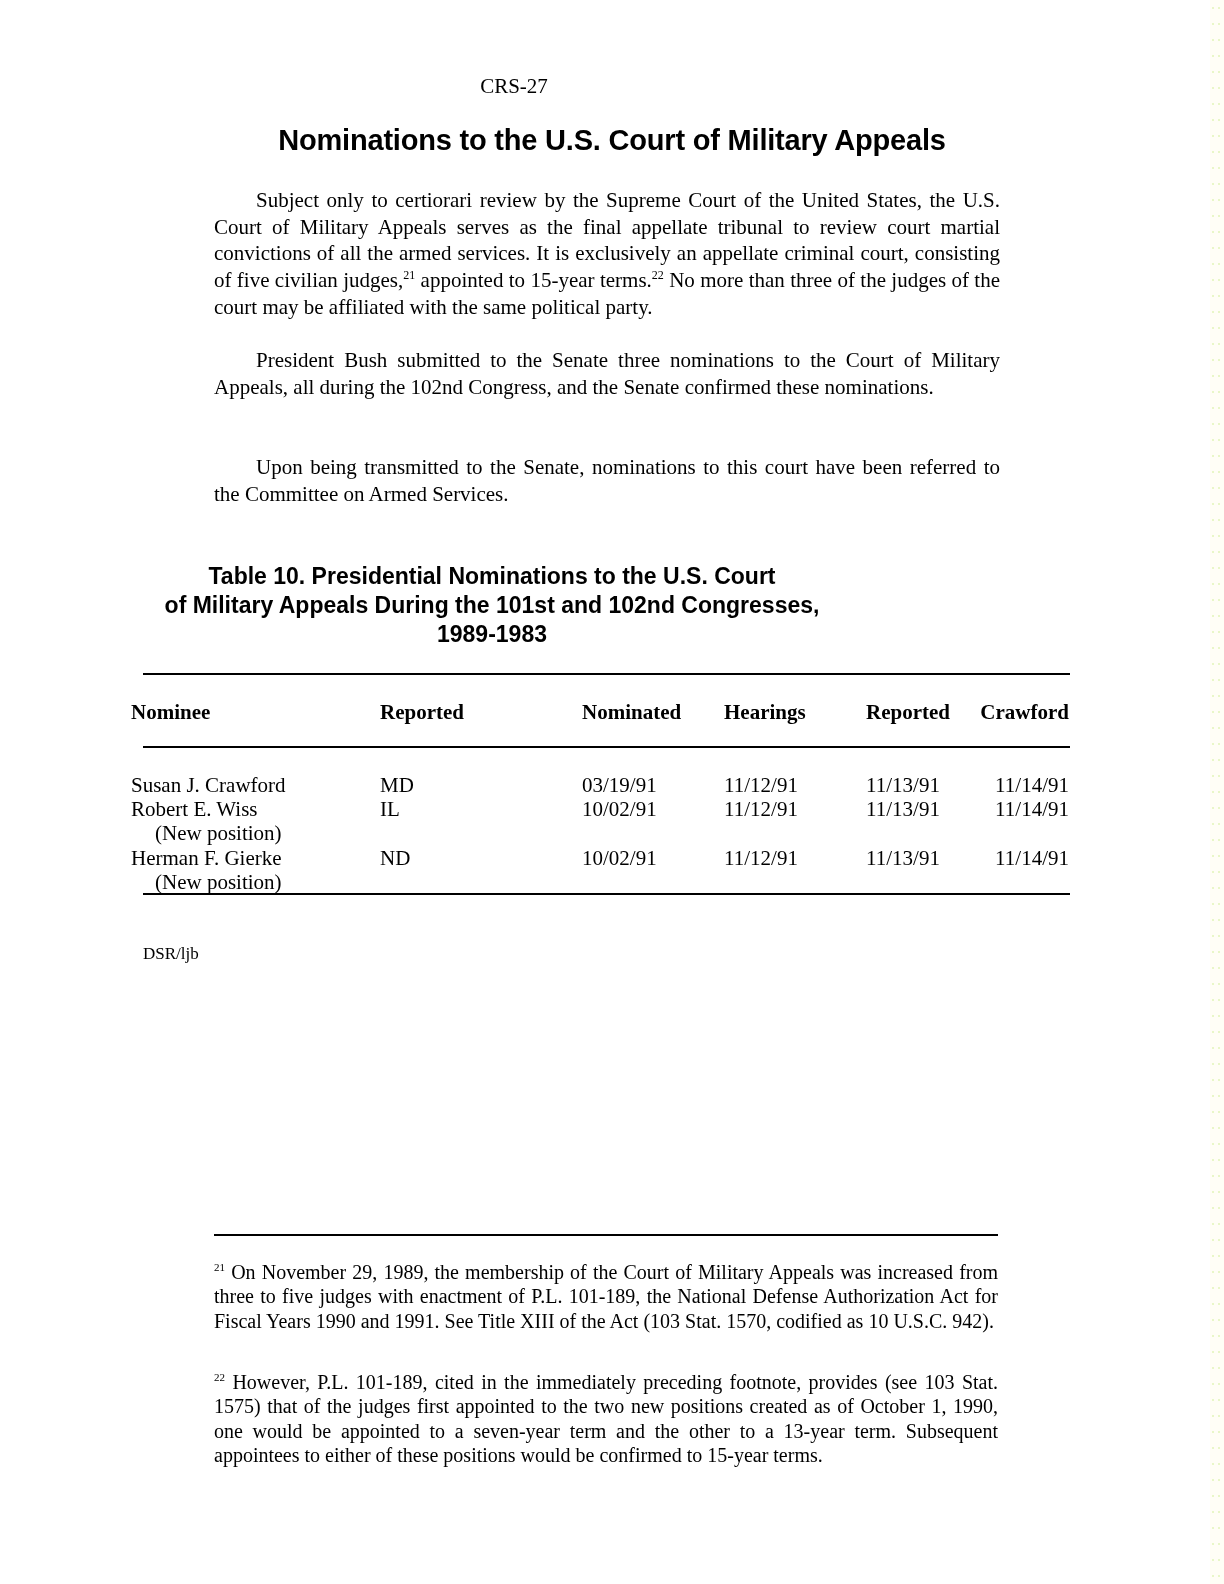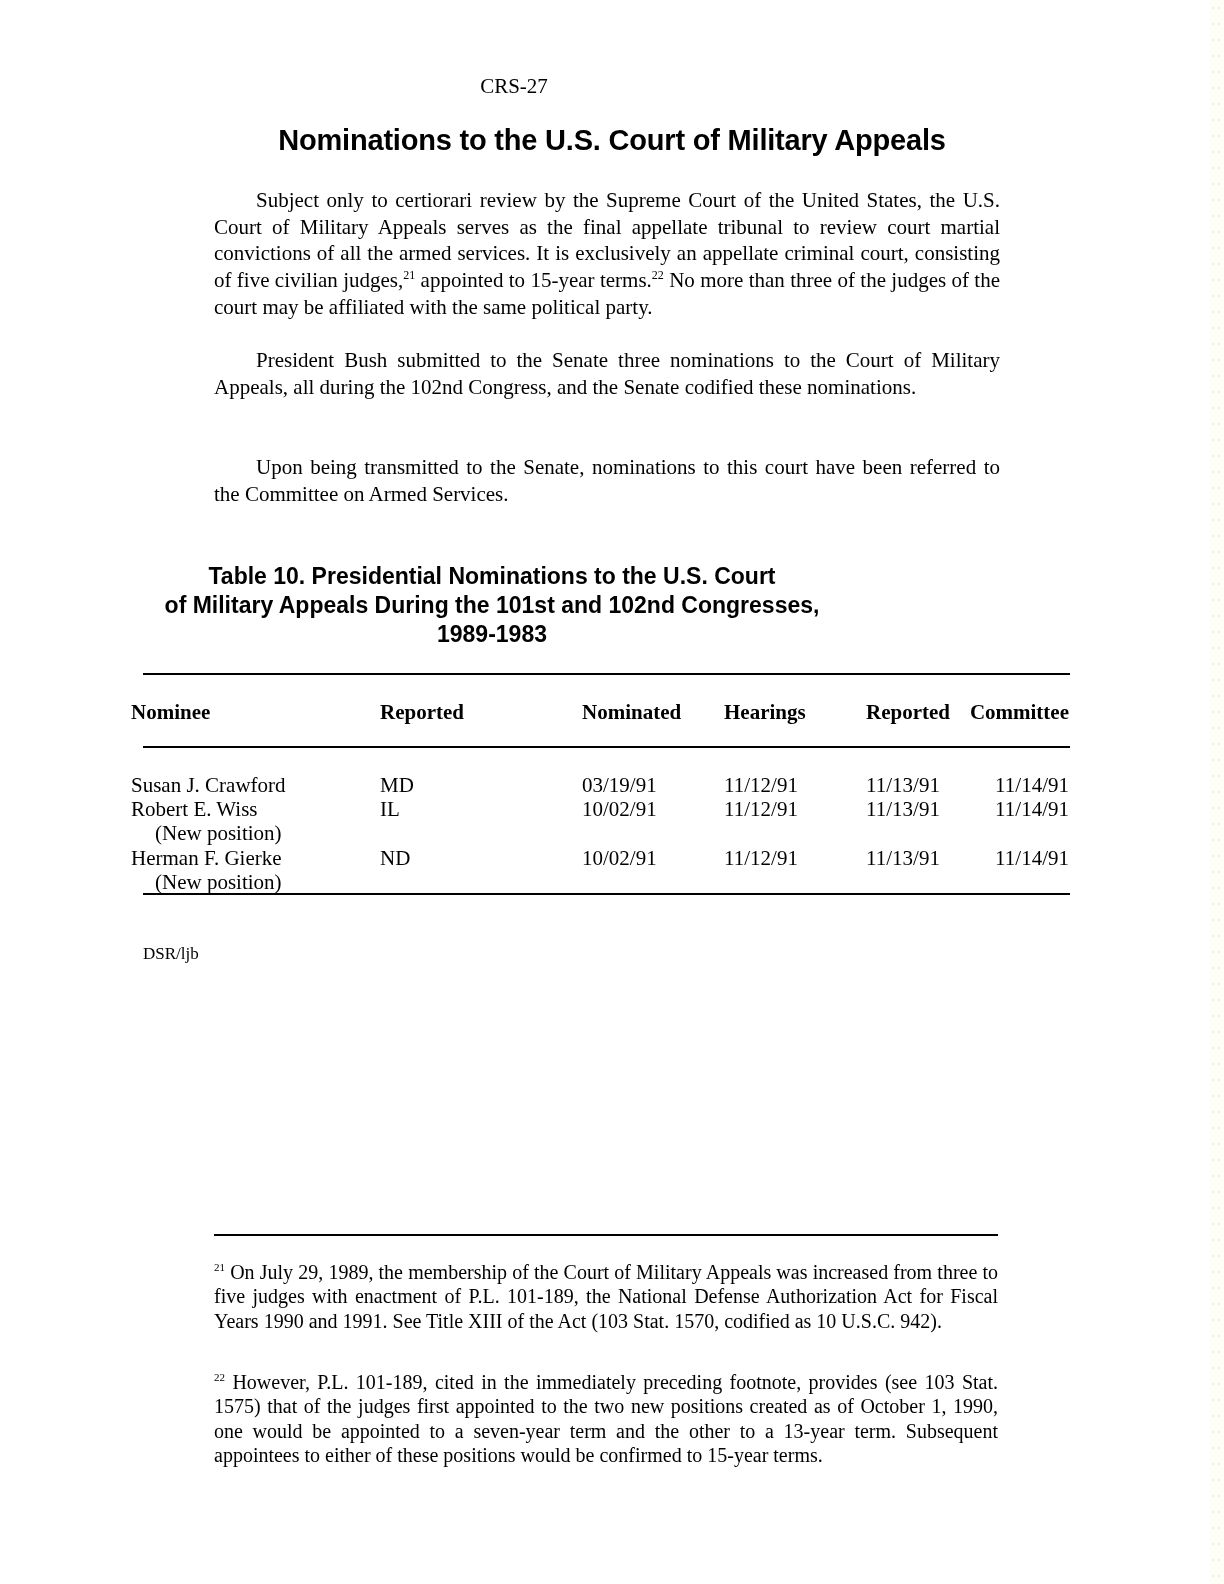--- a/index.html
+++ b/index.html
@@ -55,38 +55,38 @@
 </head>
 <body>
 
 <div class="edge-strip"></div>
 
 <div class="page-number serif">CRS-27</div>
 <div class="section-title sans">Nominations to the U.S. Court of Military Appeals</div>
 
 <div class="body-text serif p1"><span class="indent"></span><span>Subject only to certiorari review by the Supreme Court of the United States, the U.S. Court of Military Appeals serves as the final appellate tribunal to review court martial convictions of all the armed services.  It is exclusively an appellate criminal court, consisting of five civilian judges,</span><sup>21</sup><span> appointed to 15-year terms.</span><sup>22</sup><span>  No more than three of the judges of the court may be affiliated with the same political party.</span></div>
 
-<div class="body-text serif p2"><span class="indent"></span><span>President Bush submitted to the Senate three nominations to the Court of Military Appeals, all during the 102nd Congress, and the Senate codified these nominations.</span></div>
+<div class="body-text serif p2"><span class="indent"></span><span>President Bush submitted to the Senate three nominations to the Court of Military Appeals, all during the 102nd Congress, and the Senate confirmed these nominations.</span></div>
 
 <div class="body-text serif p3"><span class="indent"></span><span>Upon being transmitted to the Senate, nominations to this court have been referred to the Committee on Armed Services.</span></div>
 
 <div class="table-title sans">
   <div>Table 10.  Presidential Nominations to the U.S. Court</div>
   <div>of Military Appeals During the 101st and 102nd Congresses,</div>
   <div>1989-1983</div>
 </div>
 
 <div class="rule rule-top"></div>
 
 <div class="th serif col-nominee">Nominee</div>
 <div class="th serif col-residence">Reported</div>
 <div class="th serif col-nominated">Nominated</div>
 <div class="th serif col-hearings">Hearings</div>
 <div class="th serif col-reported">Reported</div>
-<div class="th serif col-confirmed">Committee</div>
+<div class="th serif col-confirmed">Crawford</div>
 
 <div class="rule rule-head"></div>
 
 <div class="tr serif r1">
   <span class="cell col-nominee">Susan J. Crawford</span>
   <span class="cell col-residence">MD</span>
   <span class="cell col-nominated">03/19/91</span>
   <span class="cell col-hearings">11/12/91</span>
   <span class="cell col-reported">11/13/91</span>
   <span class="cell col-confirmed">11/14/91</span>
@@ -111,15 +111,15 @@
   <span class="cell col-reported">11/13/91</span>
   <span class="cell col-confirmed">11/14/91</span>
 </div>
 
 <div class="rule rule-bottom"></div>
 
 <div class="initials serif">DSR/ljb</div>
 
 <div class="rule rule-foot"></div>
 
-<div class="footnote serif fn1"><sup>21</sup> <span>On July 29, 1989, the membership of the Court of Military Appeals was increased from three to five judges with enactment of P.L. 101-189, the National Defense Authorization Act for Fiscal Years 1990 and 1991.  See Title XIII of the Act (103 Stat. 1570, codified as 10 U.S.C. 942).</span></div>
+<div class="footnote serif fn1"><sup>21</sup> <span>On November 29, 1989, the membership of the Court of Military Appeals was increased from three to five judges with enactment of P.L. 101-189, the National Defense Authorization Act for Fiscal Years 1990 and 1991.  See Title XIII of the Act (103 Stat. 1570, codified as 10 U.S.C. 942).</span></div>
 
 <div class="footnote serif fn2"><sup>22</sup> <span>However, P.L. 101-189, cited in the immediately preceding footnote, provides (see 103 Stat. 1575) that of the judges first appointed to the two new positions created as of October 1, 1990, one would be appointed to a seven-year term and the other to a 13-year term.  Subsequent appointees to either of these positions would be confirmed to 15-year terms.</span></div>
 
 </body></html>

